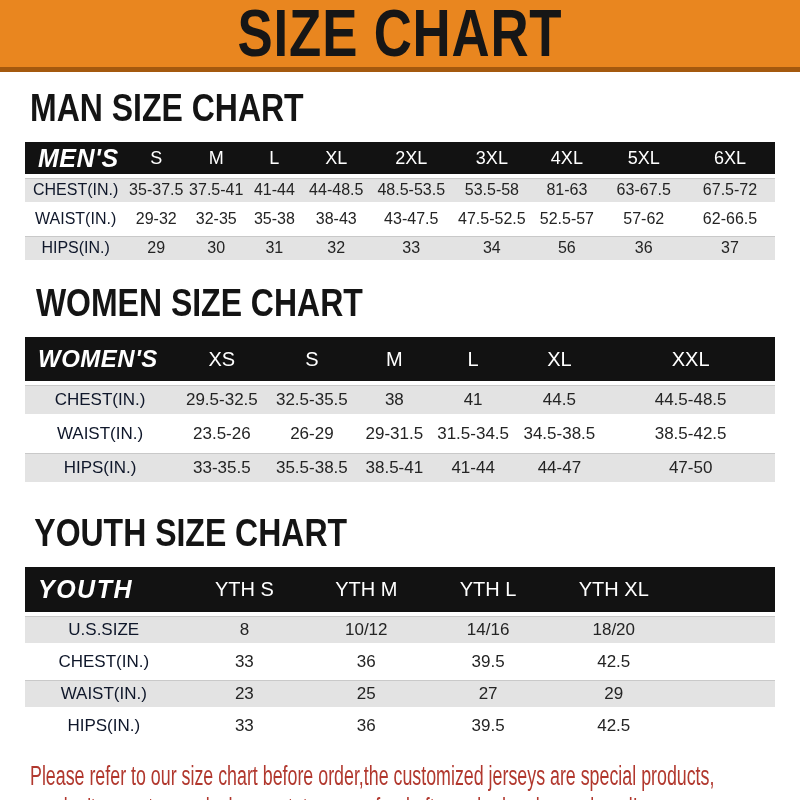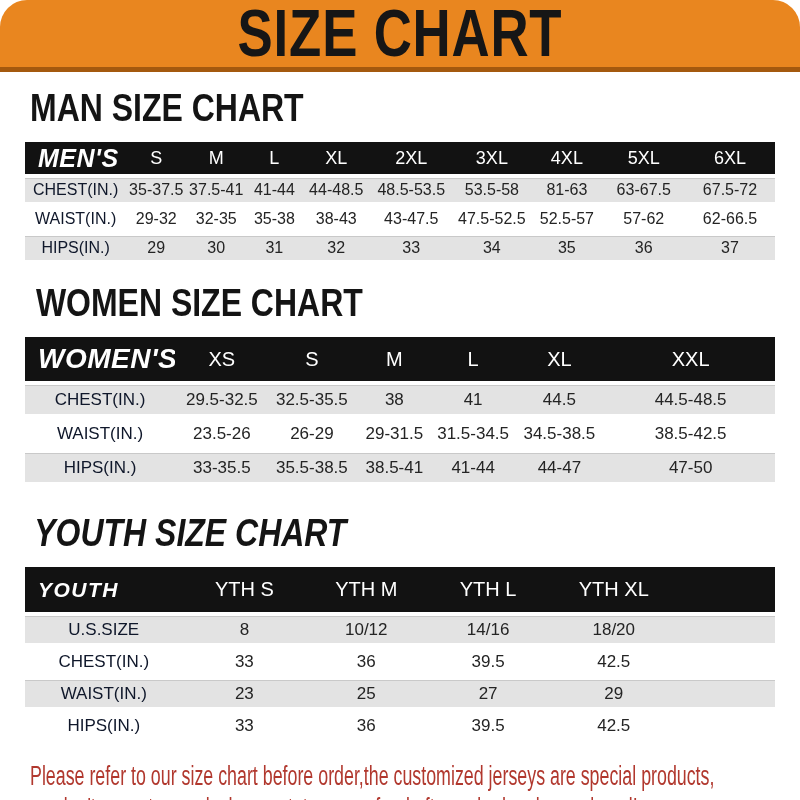--- a/index.html
+++ b/index.html
@@ -6,21 +6,20 @@
     margin: 0;
     padding: 0;
     background: #ffffff;
     font-family: "Liberation Sans", sans-serif;
   }
   .page {
     width: 800px;
     height: 800px;
     background: #ffffff;
     overflow: hidden;
-    border-radius: 27px;
   }
 
   
   .banner {
     height: 67px;
     background: #E9861F;
     border-bottom: 5px solid #A4590E;
     text-align: center;
     overflow: hidden;
   }
@@ -45,21 +44,21 @@
     display: inline-block;
     transform: scaleX(0.82);
     font-size: 39px;
     line-height: 42px;
     font-weight: bold;
     color: #141414;
     white-space: nowrap;
   }
   .title-men   { margin-top: 15px; }
   .title-women { margin-top: 17px; }
-  .title-youth { margin-top: 25px; font-style: italic; }
+  .title-youth { margin-top: 25px; }
 
   
   .size-table {
     width: 750px;
     margin: 13px auto 0 auto;
     border-collapse: collapse;
     table-layout: fixed;
   }
   .size-table thead th {
     background: #121212;
@@ -92,25 +91,25 @@
   }
   .size-table tbody td.row-label {
     color: #0f172a;
   }
 
   #table-men thead th        { height: 32px; font-size: 18px; }
   #table-men thead th.corner { font-size: 25px; }
   #table-men tbody td        { height: 24px; font-size: 16px; }
 
   #table-women thead th        { height: 44px; font-size: 20px; }
-  #table-women thead th.corner { font-size: 28px; text-align: center; }
+  #table-women thead th.corner { font-size: 24px; }
   #table-women tbody td        { height: 29px; font-size: 17px; }
 
   #table-youth thead th        { height: 45px; font-size: 20px; }
-  #table-youth thead th.corner { font-size: 21px; letter-spacing: 1.5px; }
+  #table-youth thead th.corner { font-size: 25px; letter-spacing: 1.5px; }
   #table-youth tbody td        { height: 27px; font-size: 17px; }
 
   
   .note {
     margin: 16px 0 0 30px;
   }
   .note p {
     margin: 0;
     white-space: nowrap;
   }
@@ -190,21 +189,21 @@
               <td>62-66.5</td>
             </tr>
             <tr>
               <td class="row-label">HIPS(IN.)</td>
               <td>29</td>
               <td>30</td>
               <td>31</td>
               <td>32</td>
               <td>33</td>
               <td>34</td>
-              <td>35</td>
+              <td>56</td>
               <td>36</td>
               <td>37</td>
             </tr>
           </tbody>
         </table>
     </section>
 
     <section>
       <h2 class="section-title title-women"><span class="condensed">WOMEN SIZE CHART</span></h2>
       <table class="size-table" id="table-women">

